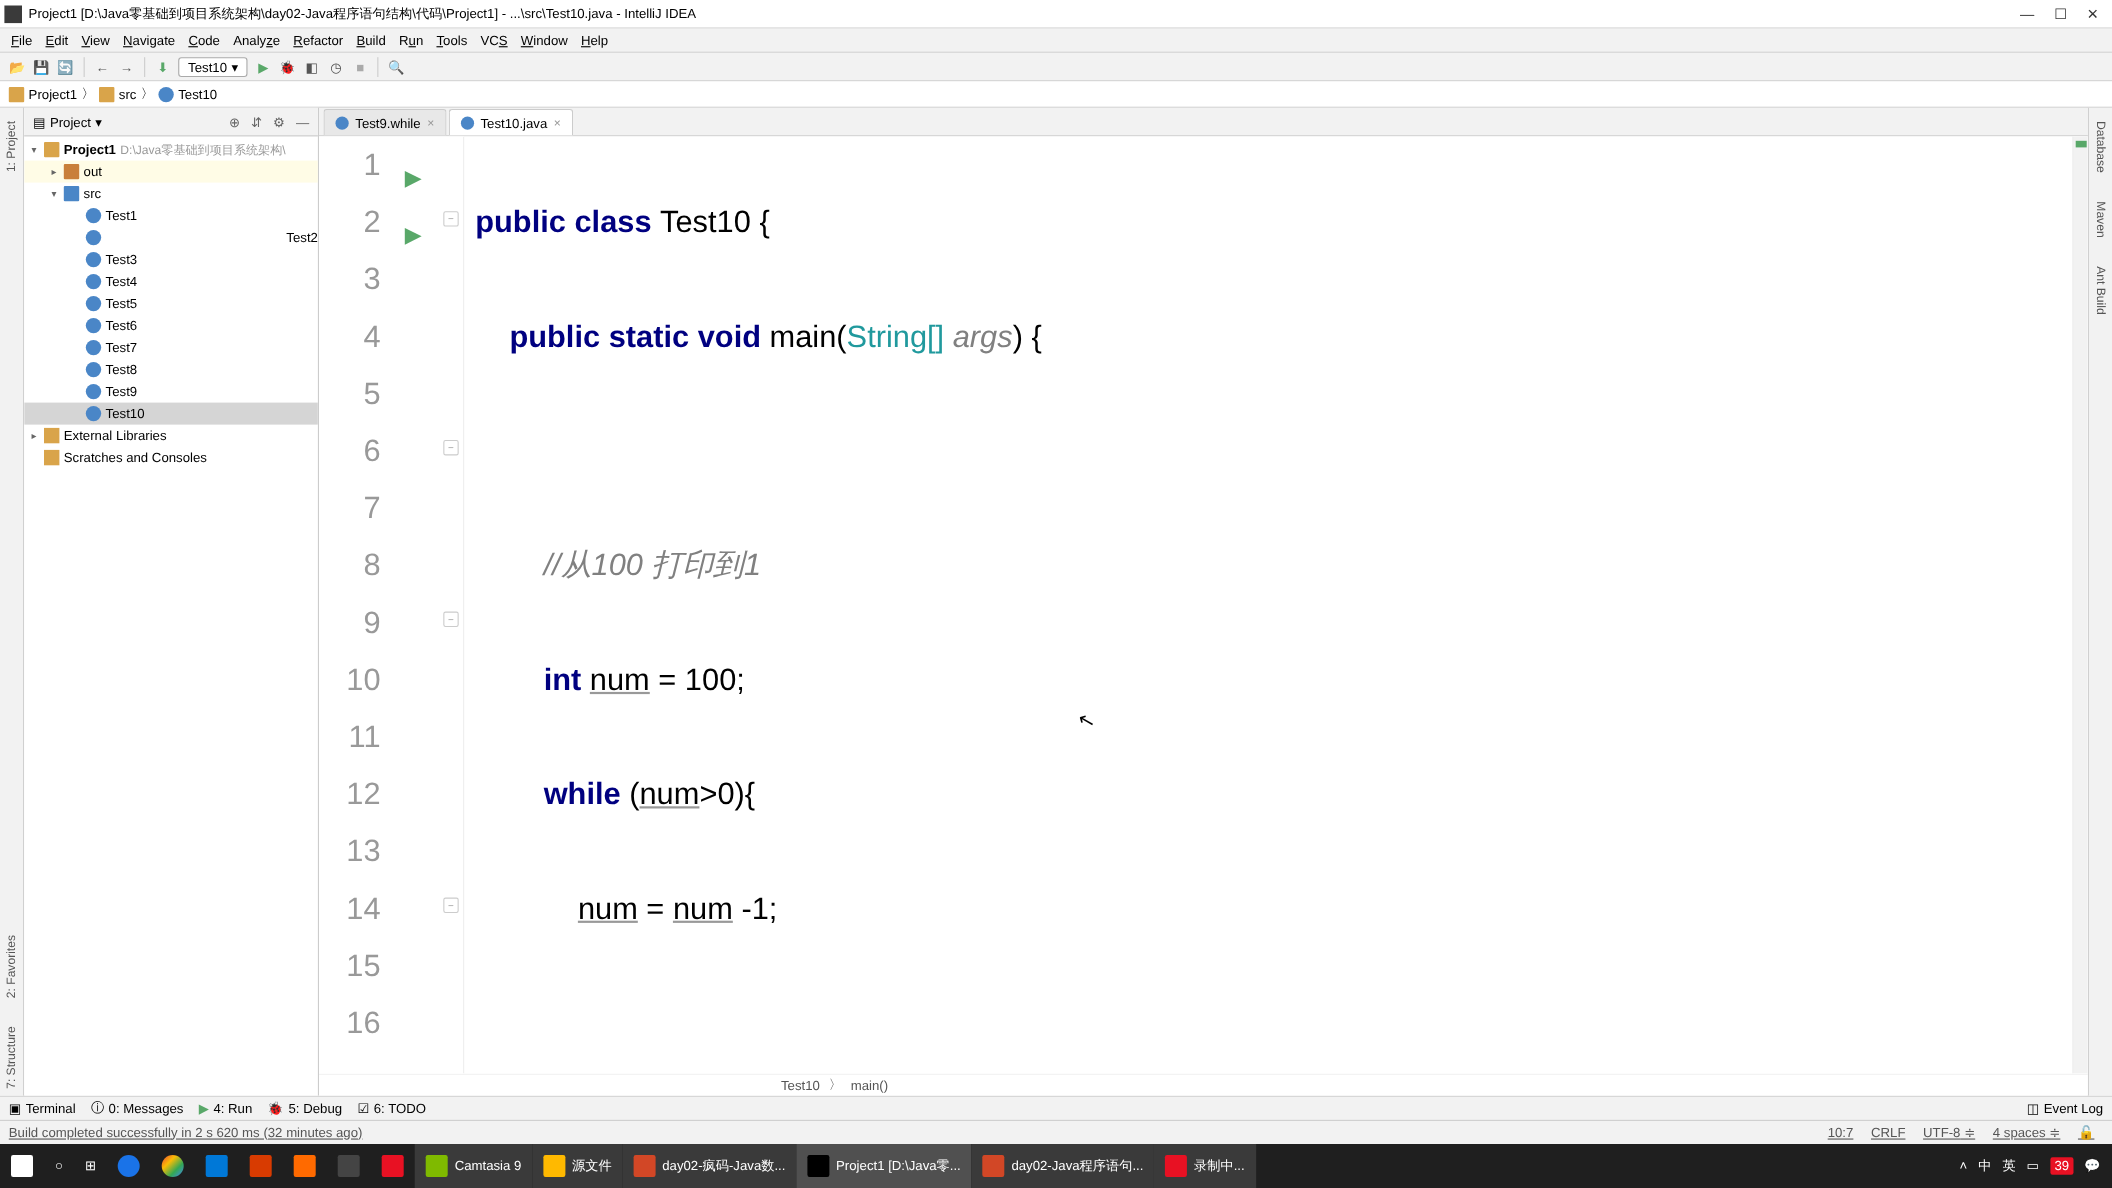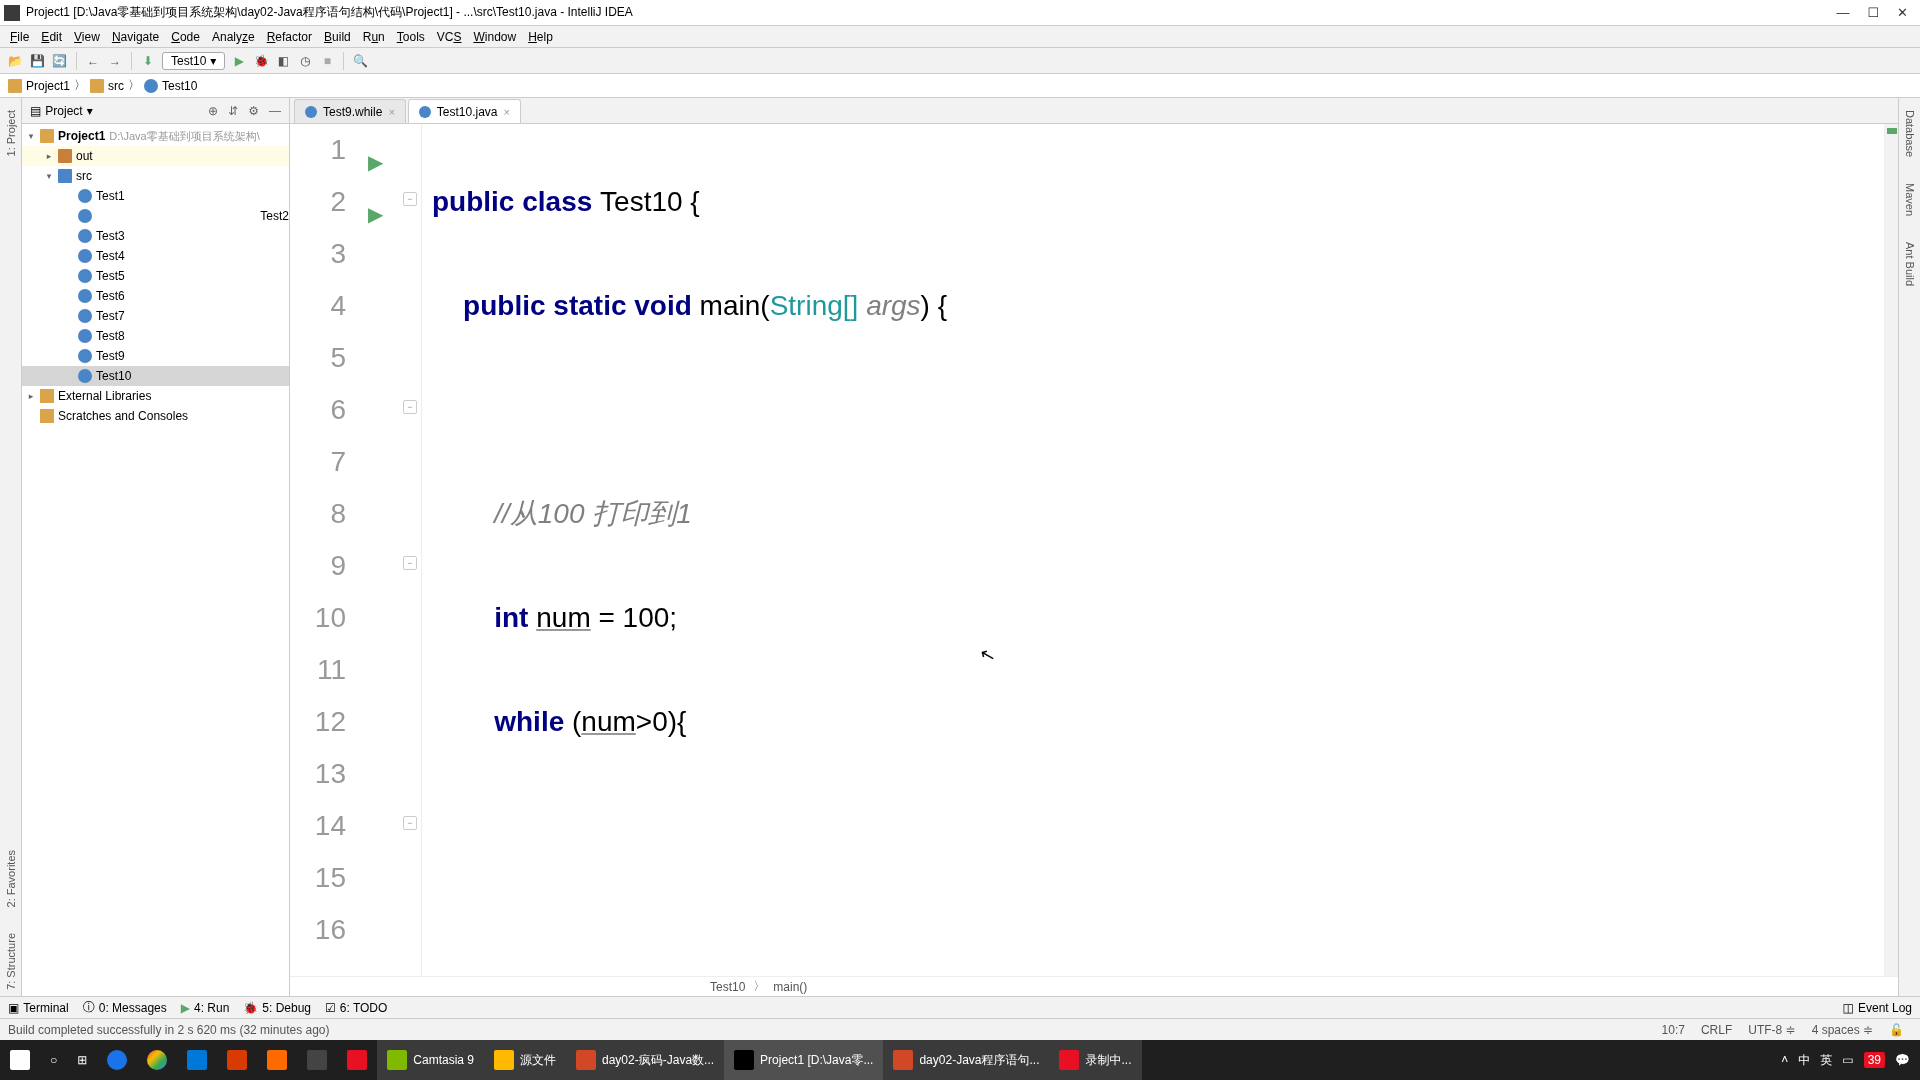--- a/index.html
+++ b/index.html
@@ -69,21 +69,21 @@
 .right-gutter { width: 22px; background: #f2f2f2; border-left: 1px solid #ccc; display: flex; flex-direction: column; align-items: center; padding-top: 6px; gap: 14px; }
 .editor-scrollbar { width: 14px; background: #f2f2f2; border-left: 1px solid #eee; position: relative; }
 .scrollbar-marker { position: absolute; top: 4px; left: 2px; width: 10px; height: 6px; background: #59a869; }
 
 .breadcrumbs { height: 20px; background: #fff; border-top: 1px solid #eee; padding-left: 420px; display: flex; align-items: center; gap: 8px; font-size: 12px; color: #555; }
 
 .bottom-toolbar { height: 22px; background: #f2f2f2; border-top: 1px solid #ccc; display: flex; align-items: center; padding: 0 8px; gap: 14px; font-size: 12px; }
 .bottom-toolbar .item { display: flex; align-items: center; gap: 4px; }
 .bottom-toolbar .spacer { flex: 1; }
 
-.statusbar { height: 22px; background: #f2f2f2; border-top: 1px solid #ccc; display: flex; align-items: center; padding: 0 8px; font-size: 12px; color: #555; }
+.statusbar { height: 22px; background: #f2f2f2; border-top: 1px solid #ccc; display: flex; align-items: center; padding: 0 8px; font-size: 12px; color: #555; text-decoration: underline; }
 .statusbar .spacer { flex: 1; }
 .statusbar .seg { padding: 0 8px; }
 
 .taskbar { height: 40px; background: #1f1f1f; display: flex; align-items: center; color: #fff; }
 .taskbar .tb-item { height: 40px; padding: 0 10px; display: flex; align-items: center; gap: 6px; font-size: 12px; }
 .taskbar .tb-item.active { background: #3a3a3a; }
 .taskbar .spacer { flex: 1; }
 .tb-icon { width: 20px; height: 20px; display: inline-block; border-radius: 2px; }
 .tb-tray { display: flex; align-items: center; gap: 10px; padding: 0 10px; color: #fff; font-size: 12px; }
 
@@ -294,20 +294,21 @@
         <div class="fold-marker" style="top:432px">−</div>
         <div class="fold-marker" style="top:692px">−</div>
       </div>
       <div class="code-content">
 <div><span class="kw">public class </span><span>Test10</span><span> {</span></div>
 <div><span class="kw">    public static void </span><span>main</span><span>(</span><span class="str-type">String[]</span><span> </span><span class="param">args</span><span>) {</span></div>
 <div> </div>
 <div><span class="comment">        //从100 打印到1</span></div>
 <div><span>        </span><span class="kw">int </span><span class="underline">num</span><span> = 100;</span></div>
 <div><span>        </span><span class="kw">while </span><span>(</span><span class="underline">num</span><span>&gt;0){</span></div>
+<div><span>            </span><span class="underline">num</span><span> = </span><span class="underline">num</span><span> -1;</span></div>
 
 
 
 
 
 
 
 
       </div>
       <div class="editor-scrollbar">

